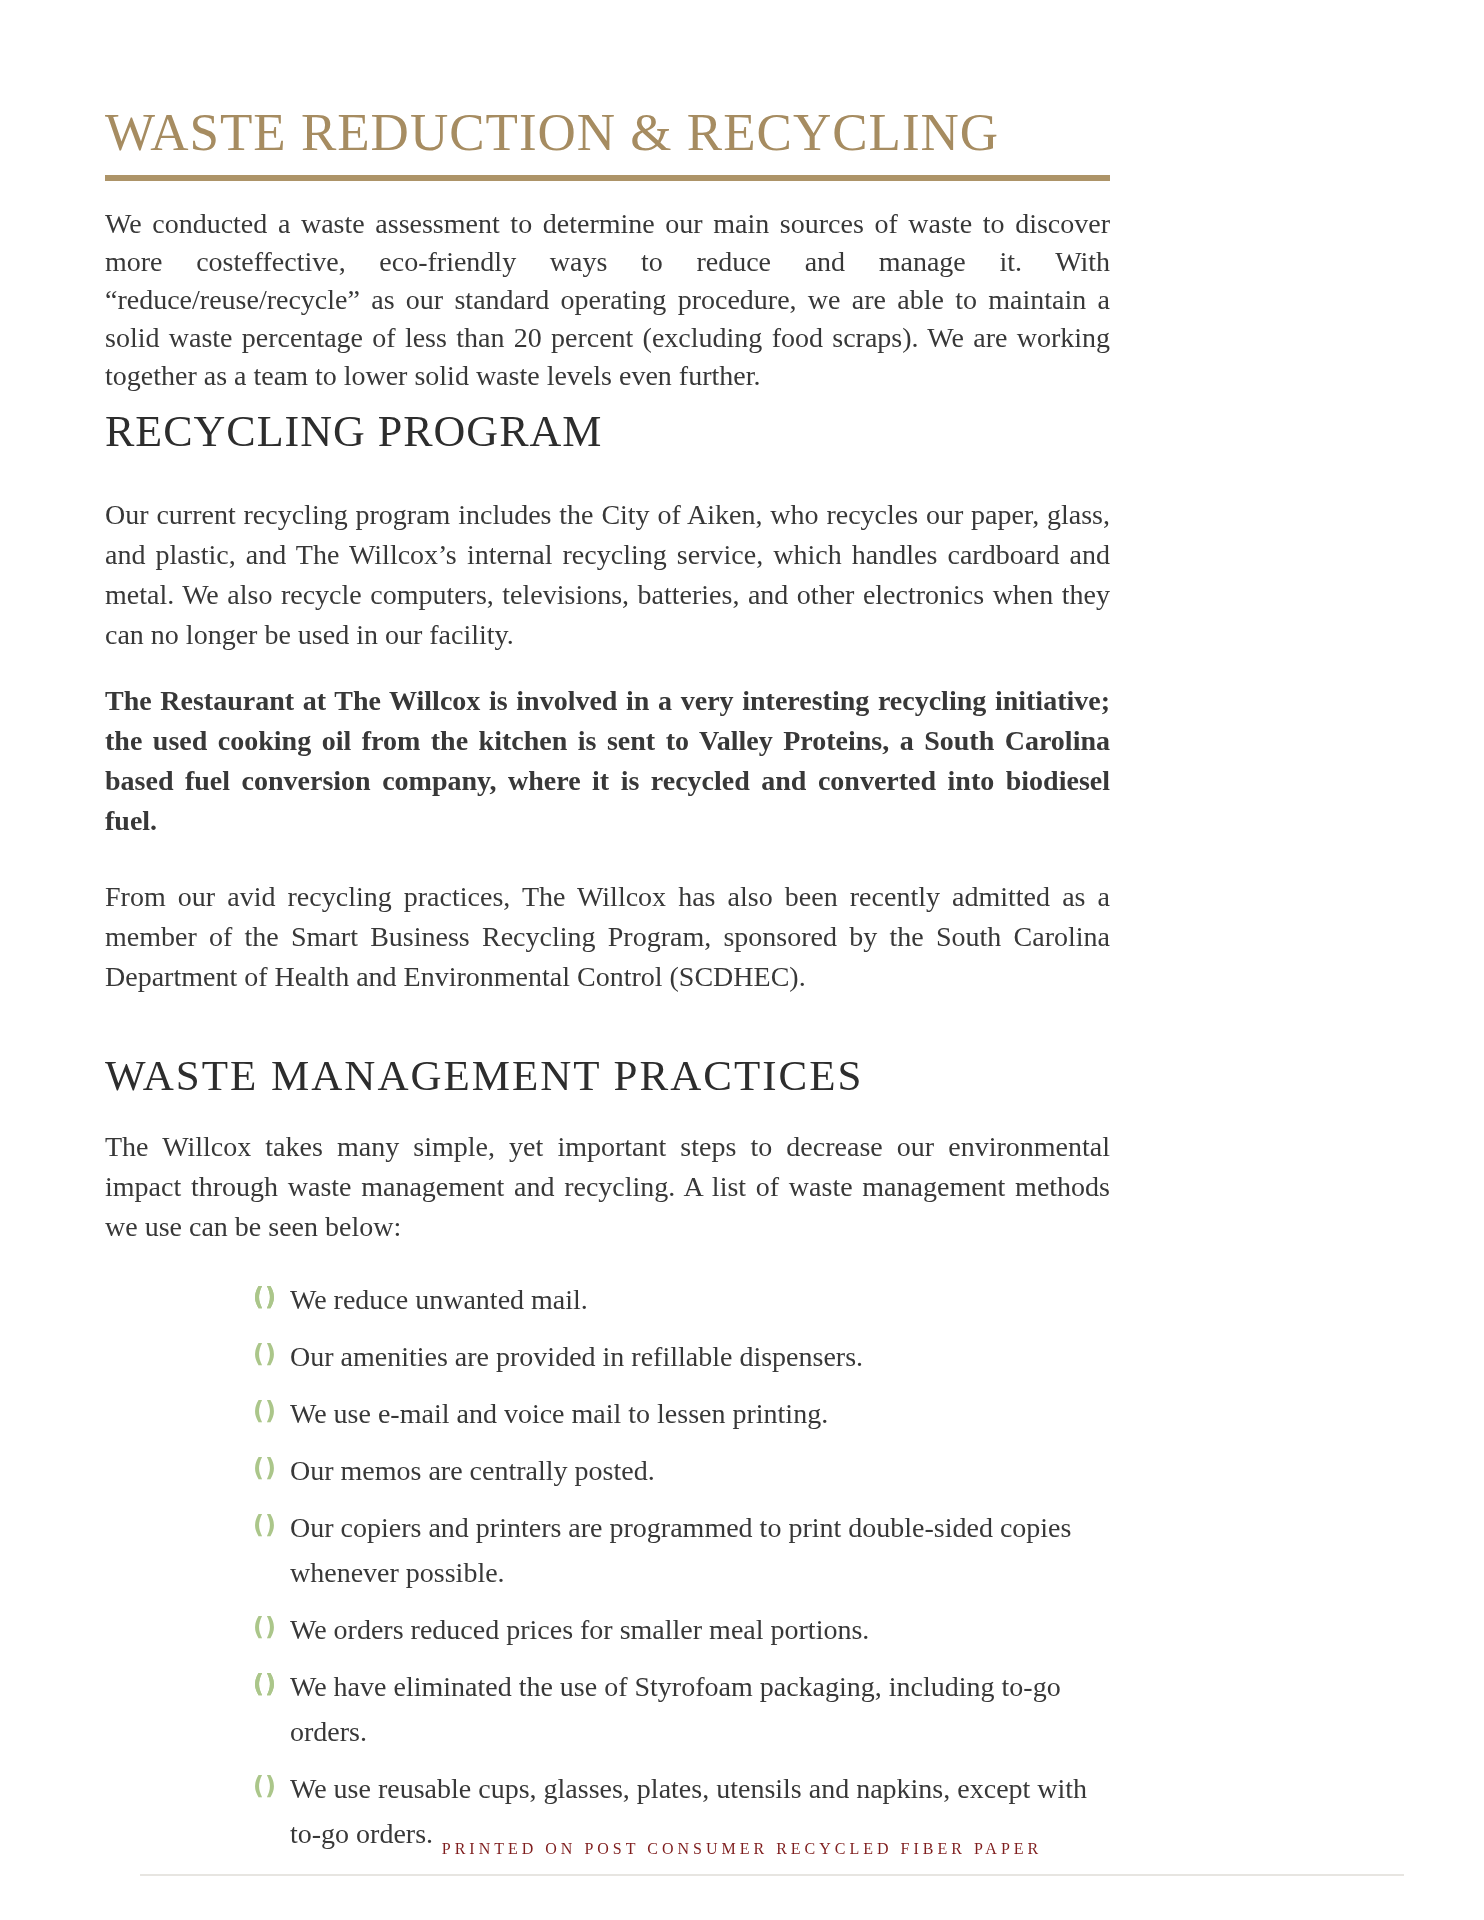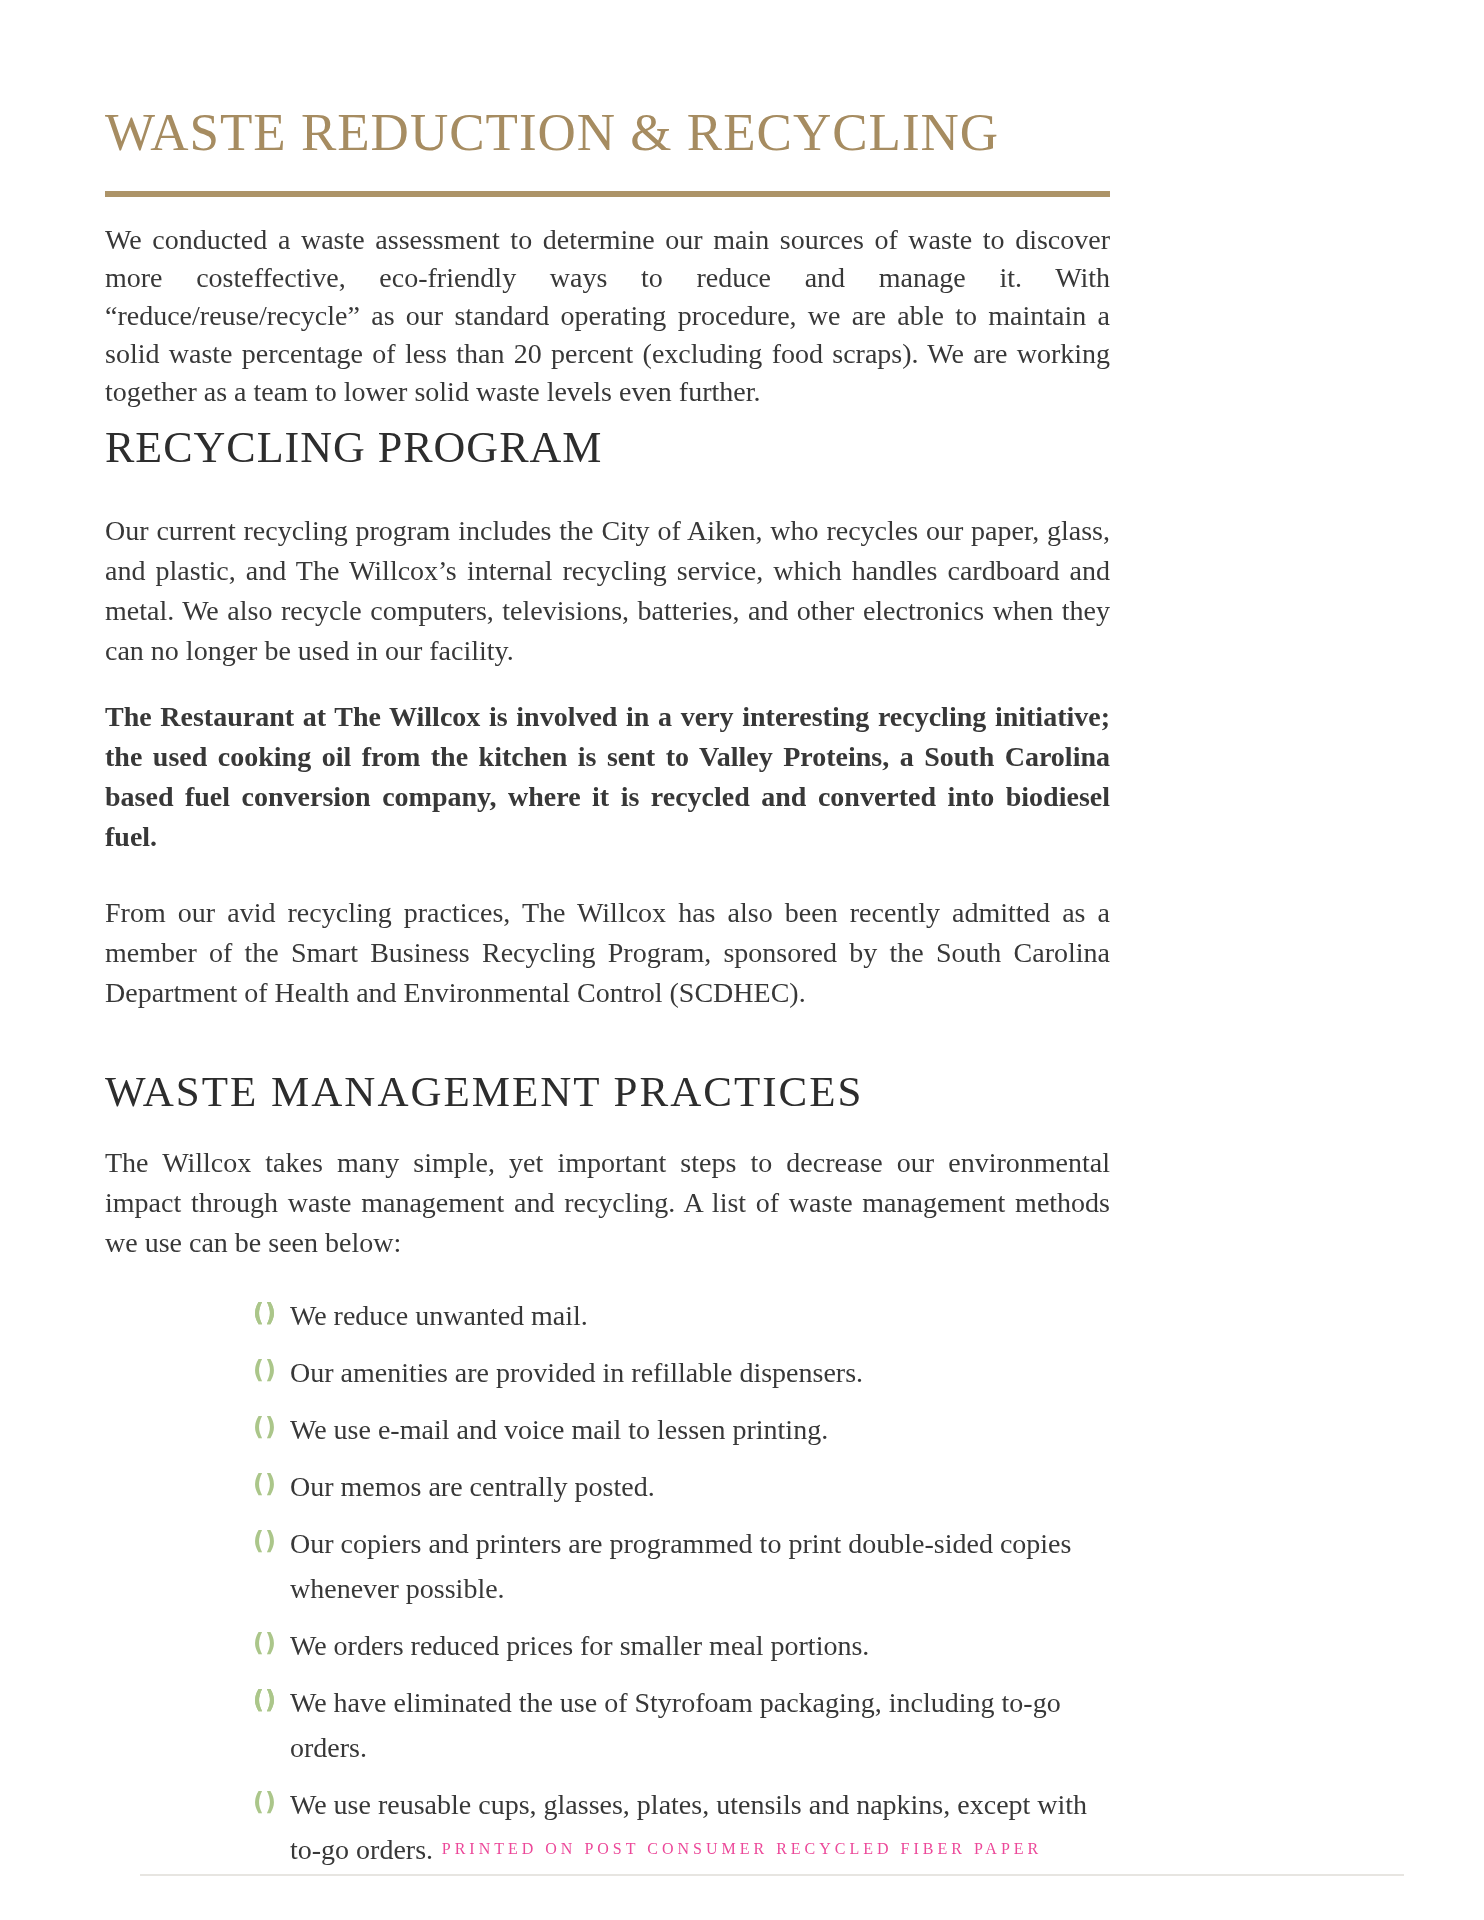--- a/index.html
+++ b/index.html
@@ -23,21 +23,21 @@
     width: 1005px;
   }
   h1.doc-title {
     margin: 103px 0 0 0;
     font-size: 53px;
     line-height: 1.1;
     font-weight: normal;
     letter-spacing: 1px;
     color: #a68c61;
     border-bottom: 6px solid #ad9468;
-    padding-bottom: 30px;
+    padding-bottom: 14px;
   }
   .body-text {
     font-size: 28px;
     line-height: 40px;
     text-align: justify;
     margin: 0;
     color: #383838;
   }
   p.intro-1 {
     margin-top: 24px;
@@ -86,21 +86,21 @@
     color: #abc68a;
   }
   .footer-note {
     position: absolute;
     top: 1840px;
     left: 0;
     width: 100%;
     text-align: center;
     font-size: 16px;
     letter-spacing: 4px;
-    color: #ec4899;
+    color: #7f1d1d;
   }
   .bottom-edge-line {
     position: absolute;
     top: 1874px;
     left: 140px;
     width: 1264px;
     height: 2px;
     background: #e7e5e1;
   }
 </style>

